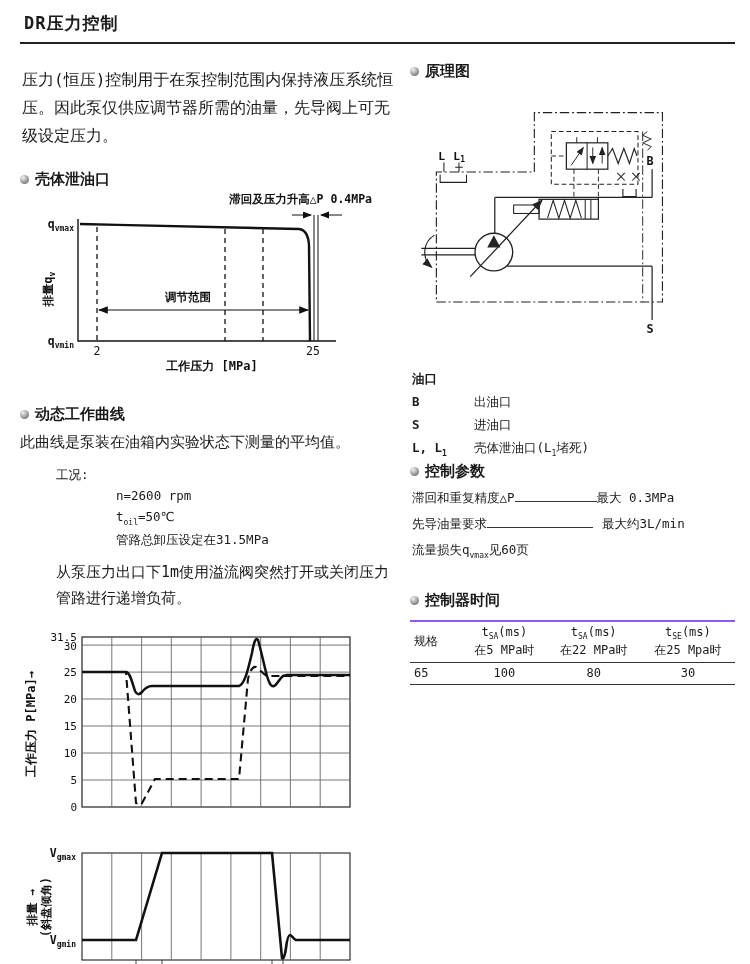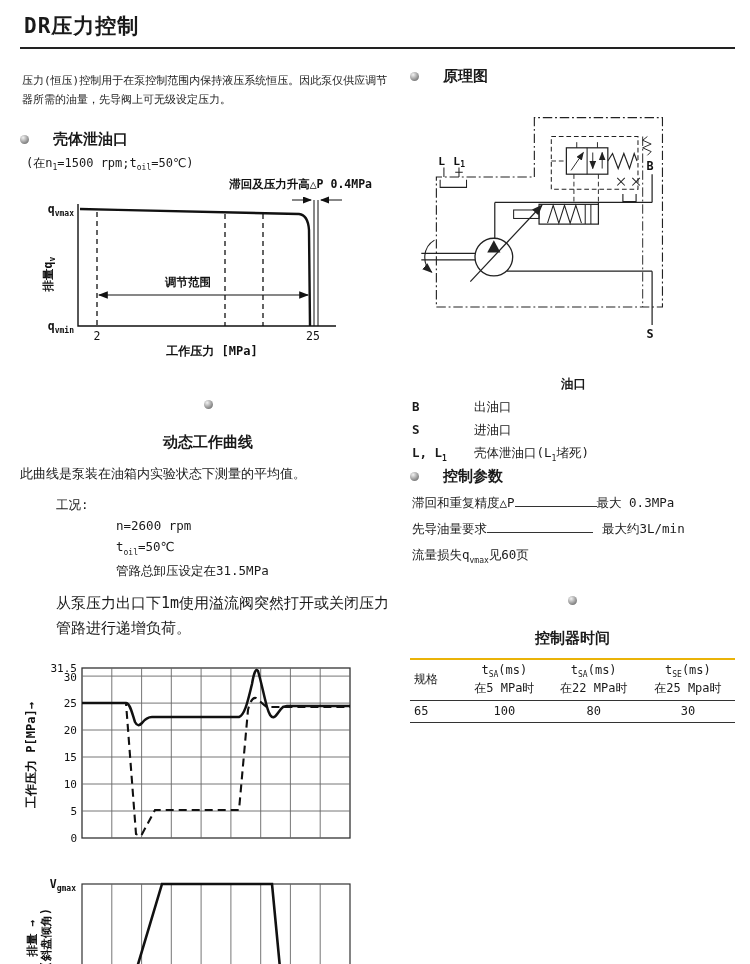--- a/index.html
+++ b/index.html
@@ -1,66 +1,65 @@
 <!DOCTYPE html>
 <html><head>
 <meta charset="utf-8">
 <style>
   html,body{margin:0;padding:0;background:#fff;}
   body{width:750px;height:964px;overflow:hidden;color:#1a1a1a;
        font-family:"DejaVu Sans Mono","DejaVu Sans",sans-serif;}
   .page{padding:8px 15px 0 20px;}
-  .title{font-size:21px;font-weight:bold;letter-spacing:1px;padding:4px 0 7px 4px;
+  .title{font-size:17px;font-weight:bold;letter-spacing:1px;padding:4px 0 7px 4px;
          border-bottom:2px solid #222;}
   .cols{display:flex;gap:14px;margin-top:14px;}
   .colL{width:376px;flex:none;}
   .colR{width:325px;flex:none;}
-  .intro{font-size:11px;line-height:1.75;margin:8px 0 0 2px;}
-  .h2{display:flex;align-items:center;font-size:15px;font-weight:bold;gap:24px;}
+  .intro{font-size:16px;line-height:1.75;margin:8px 0 0 2px;}
+  .h2{display:flex;align-items:center;font-size:15px;font-weight:bold;gap:6px;}
   .bullet{width:9px;height:9px;border-radius:50%;flex:none;
           background:radial-gradient(circle at 35% 30%, #f2f2f2, #9a9a9a 55%, #5c5c5c 95%);}
   .cond{font-size:12px;margin:6px 0 2px 6px;}
   sub{font-size:8px;}
   svg text{font-family:"DejaVu Sans Mono","DejaVu Sans",sans-serif;fill:#111;}
-  .desc{font-size:13px;line-height:1.7;margin:12px 0 0 0;font-family:Liberation Mono, monospace;}
+  .desc{font-size:15px;line-height:1.7;margin:6px 0 0 0;}
   .cond-block{font-size:12.5px;margin:8px 0 0 36px;line-height:1.7;}
   .cond-lines{margin-left:60px;}
   .desc2{font-size:15px;line-height:1.7;margin:10px 0 0 36px;}
   .ports{font-size:12.5px;margin:8px 0 0 2px;line-height:1.85;}
-  .ports .hd{font-weight:bold;text-align:center;}
+  .ports .hd{font-weight:bold;}
   .prow{display:flex;}
   .pcode{width:62px;flex:none;font-weight:bold;}
   .params{font-size:12.5px;margin:8px 0 0 2px;}
   .pline{display:flex;align-items:baseline;margin-top:9px;}
   .leader{border-bottom:1px solid #333;height:11px;flex:none;}
   .tt{width:100%;border-collapse:collapse;font-size:12px;margin-top:10px;}
   .tt th,.tt td{font-weight:normal;padding:3px 2px;text-align:center;line-height:1.3;}
-  .tt thead tr{border-top:2px solid #eab308;border-bottom:1.5px solid #333;}
+  .tt thead tr{border-top:2px solid #8b5cf6;border-bottom:1.5px solid #333;}
   .tt tbody tr{border-bottom:1.5px solid #333;}
   .tt .c0{width:46px;text-align:left;padding-left:4px;}
-  .mt{margin-top:36px;flex-direction:column;}
+  .mt{margin-top:26px;}
 </style>
 </head>
 <body>
 
 <div class="page">
 
   <div class="title">DR压力控制</div>
 
   <div class="cols">
 
     <div class="colL">
 
       <p class="intro">压力(恒压)控制用于在泵控制范围内保持液压系统恒压。因此泵仅供应调节器所需的油量，先导阀上可无级设定压力。</p>
 
       <div class="h2" style="margin-top:20px;">
         <span class="bullet"></span>
         <span>壳体泄油口</span>
       </div>
-      <div class="cond"><span>(在n</span><sub>1</sub><span>=1500 rpm;t</span><sub>oil</sub><span>=50℃)</span></div>
 
       
       <svg width="358" height="186" viewBox="0 0 358 186">
         <defs>
           <marker id="arr" markerWidth="9" markerHeight="8" refX="8" refY="3.5" orient="auto">
             <path d="M0,0 L9,3.5 L0,7 Z" fill="#111"></path>
           </marker>
         </defs>
         <text x="352" y="14" text-anchor="end" font-size="11.5" font-weight="bold">滞回及压力升高△P 0.4MPa</text>
         <line x1="272" y1="26" x2="291" y2="26" stroke="#111" stroke-width="1" marker-end="url(#arr)"></line>
@@ -261,21 +260,21 @@
         <div class="pline">
             <span>先导油量要求</span>
             <span class="leader" style="width:106px;"></span>
             <span style="margin-left:9px;">最大约3L/min</span>
           </div>
         <div class="pline">
             <span><span>流量损失q</span><sub>vmax</sub><span>见60页</span></span>
           </div>
       </div>
 
-      <div class="h2" style="margin-top:32px;flex-direction:column;">
+      <div class="h2" style="margin-top:32px;">
         <span class="bullet"></span>
         <span>控制器时间</span>
       </div>
       <table class="tt">
         <thead>
           <tr>
             <th class="c0">规格</th>
             <th><span>t</span><sub>SA</sub><span>(ms)</span><br><span>在5 MPa时</span></th>
             <th><span>t</span><sub>SA</sub><span>(ms)</span><br><span>在22 MPa时</span></th>
             <th><span>t</span><sub>SE</sub><span>(ms)</span><br><span>在25 Mpa时</span></th>

